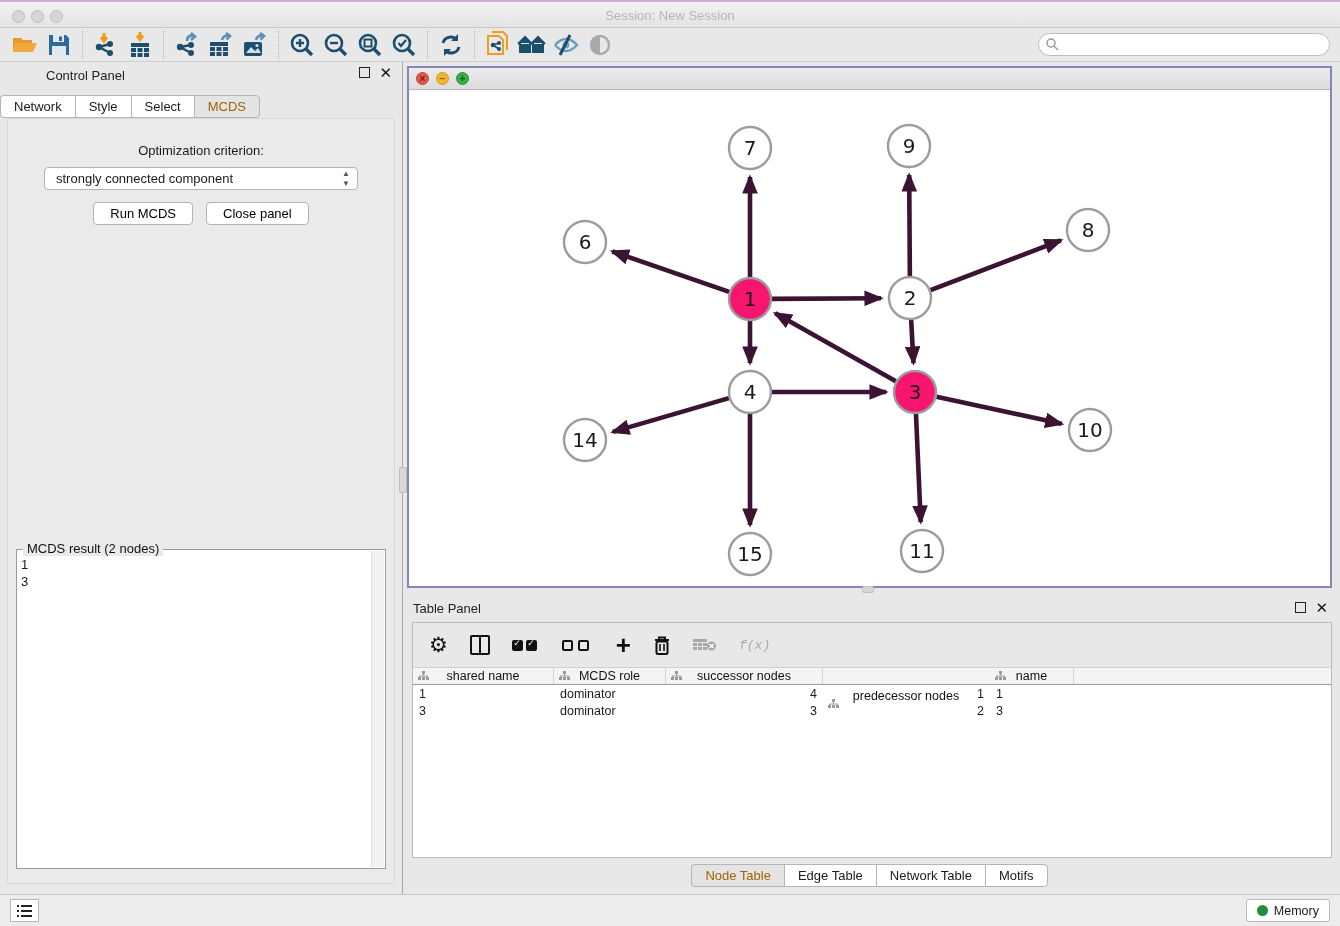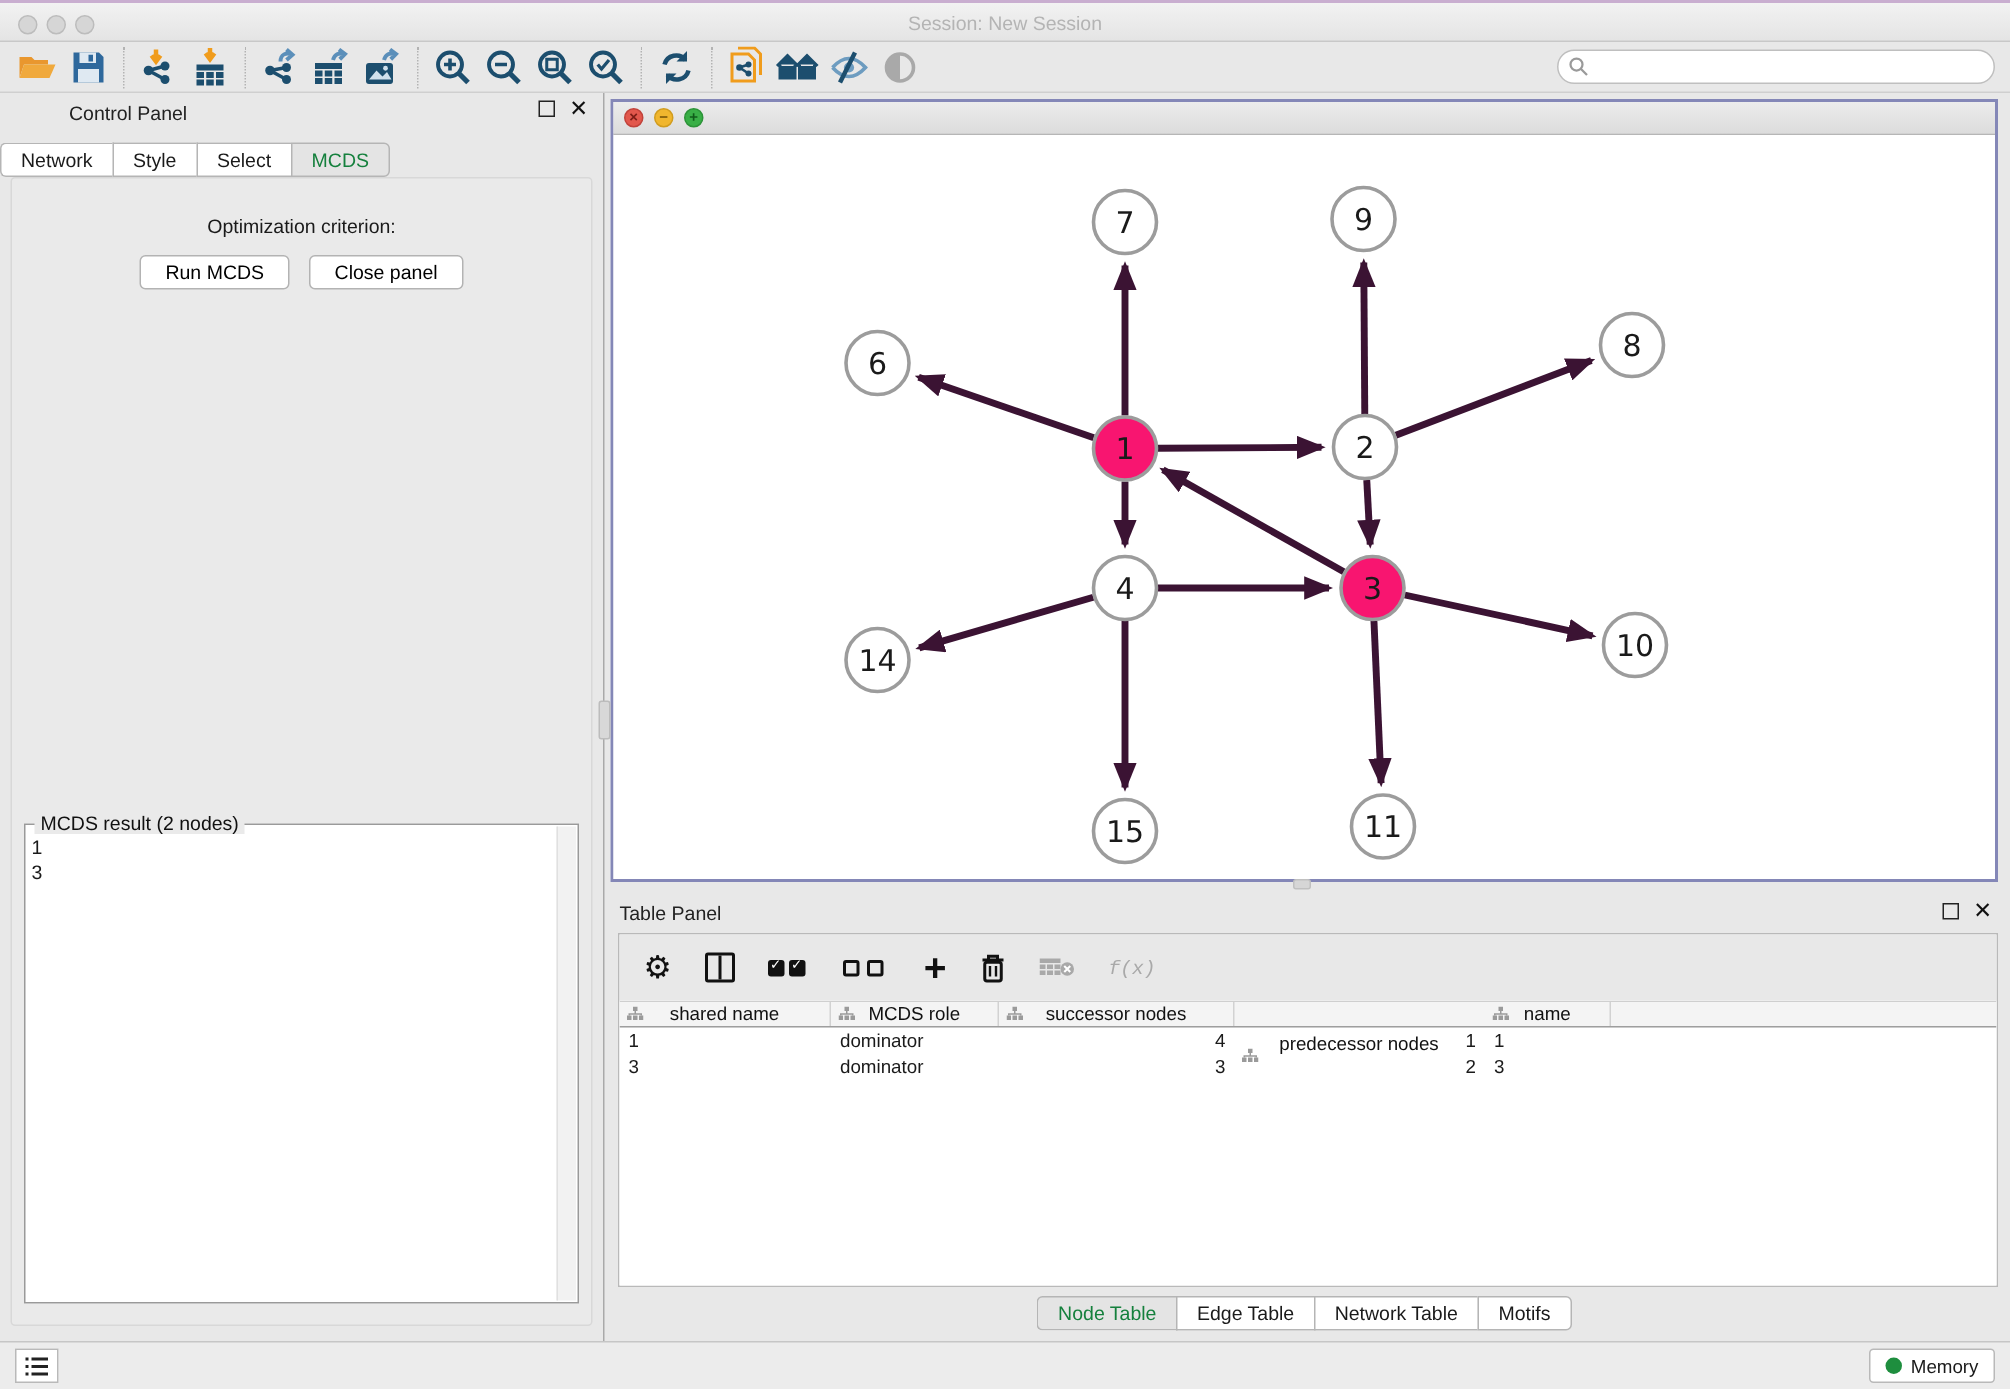--- a/index.html
+++ b/index.html
@@ -36,21 +36,21 @@
   #cp-header { position:relative; height:26px; padding:6px 8px 0 10px;margin-left:36px; }
   .panel-title { font-size:13px; color:#222; }
   .win-btns { position:absolute; right:10px; top:5px; display:flex; gap:9px; align-items:center; }
   .float-btn { width:11px; height:11px; border:1.5px solid #222; display:inline-block; }
   .close-btn { font-weight:bold; font-size:15px; line-height:11px; color:#111; }
   #cp-tabs { display:flex; justify-content:flex-start; margin-top:7px; }
   .tab { border:1px solid #b5b5b5; background:#fff; padding:3px 13px; font-size:13px;
          border-right:none; }
   .tab:first-child { border-radius:4px 0 0 4px; }
   .tab:last-child  { border-right:1px solid #b5b5b5; border-radius:0 4px 4px 0; }
-  .tab.selected { background:#e4e4e4; color:#15803d; }
+  .tab.selected { background:#e4e4e4; color:#a16207; }
   #cp-body { position:absolute; left:7px; right:7px; top:56px; bottom:10px;
              background:#eaeaea; border:1px solid #d8d8d8; border-radius:3px; }
   #opt-label { text-align:center; margin-top:24px; font-size:13px; }
   #criterion-select { position:relative; margin:9px 36px 0 36px; height:23px; background:#fff;
                       border:1px solid #b3b3b3; border-radius:4px; padding:3px 24px 0 11px;
                       font-size:13px; white-space:nowrap; overflow:hidden; }
   #criterion-select .spin { position:absolute; right:7px; top:1px; font-size:8px; line-height:10px;
                             color:#555; text-align:center; }
   .cp-buttons { display:flex; justify-content:center; gap:13px; margin-top:12px; }
   .push-btn { background:#fff; border:1px solid #b3b3b3; border-radius:4px;
@@ -292,20 +292,24 @@
       </span>
     </div>
     <div id="cp-tabs">
         <div class="tab">Network</div>
         <div class="tab">Style</div>
         <div class="tab">Select</div>
         <div class="tab selected">MCDS</div>
       </div>
     <div id="cp-body">
       <div id="opt-label">Optimization criterion:</div>
+      <div id="criterion-select">
+        <span>strongly connected component</span>
+        <span class="spin">▲<br>▼</span>
+      </div>
       <div class="cp-buttons">
         <button class="push-btn">Run MCDS</button>
         <button class="push-btn">Close panel</button>
       </div>
       <div id="mcds-result">
         <span id="mcds-legend">MCDS result (2 nodes)</span>
         <div id="mcds-lines">1
 3</div>
         <div id="mcds-scroll"></div>
       </div>

